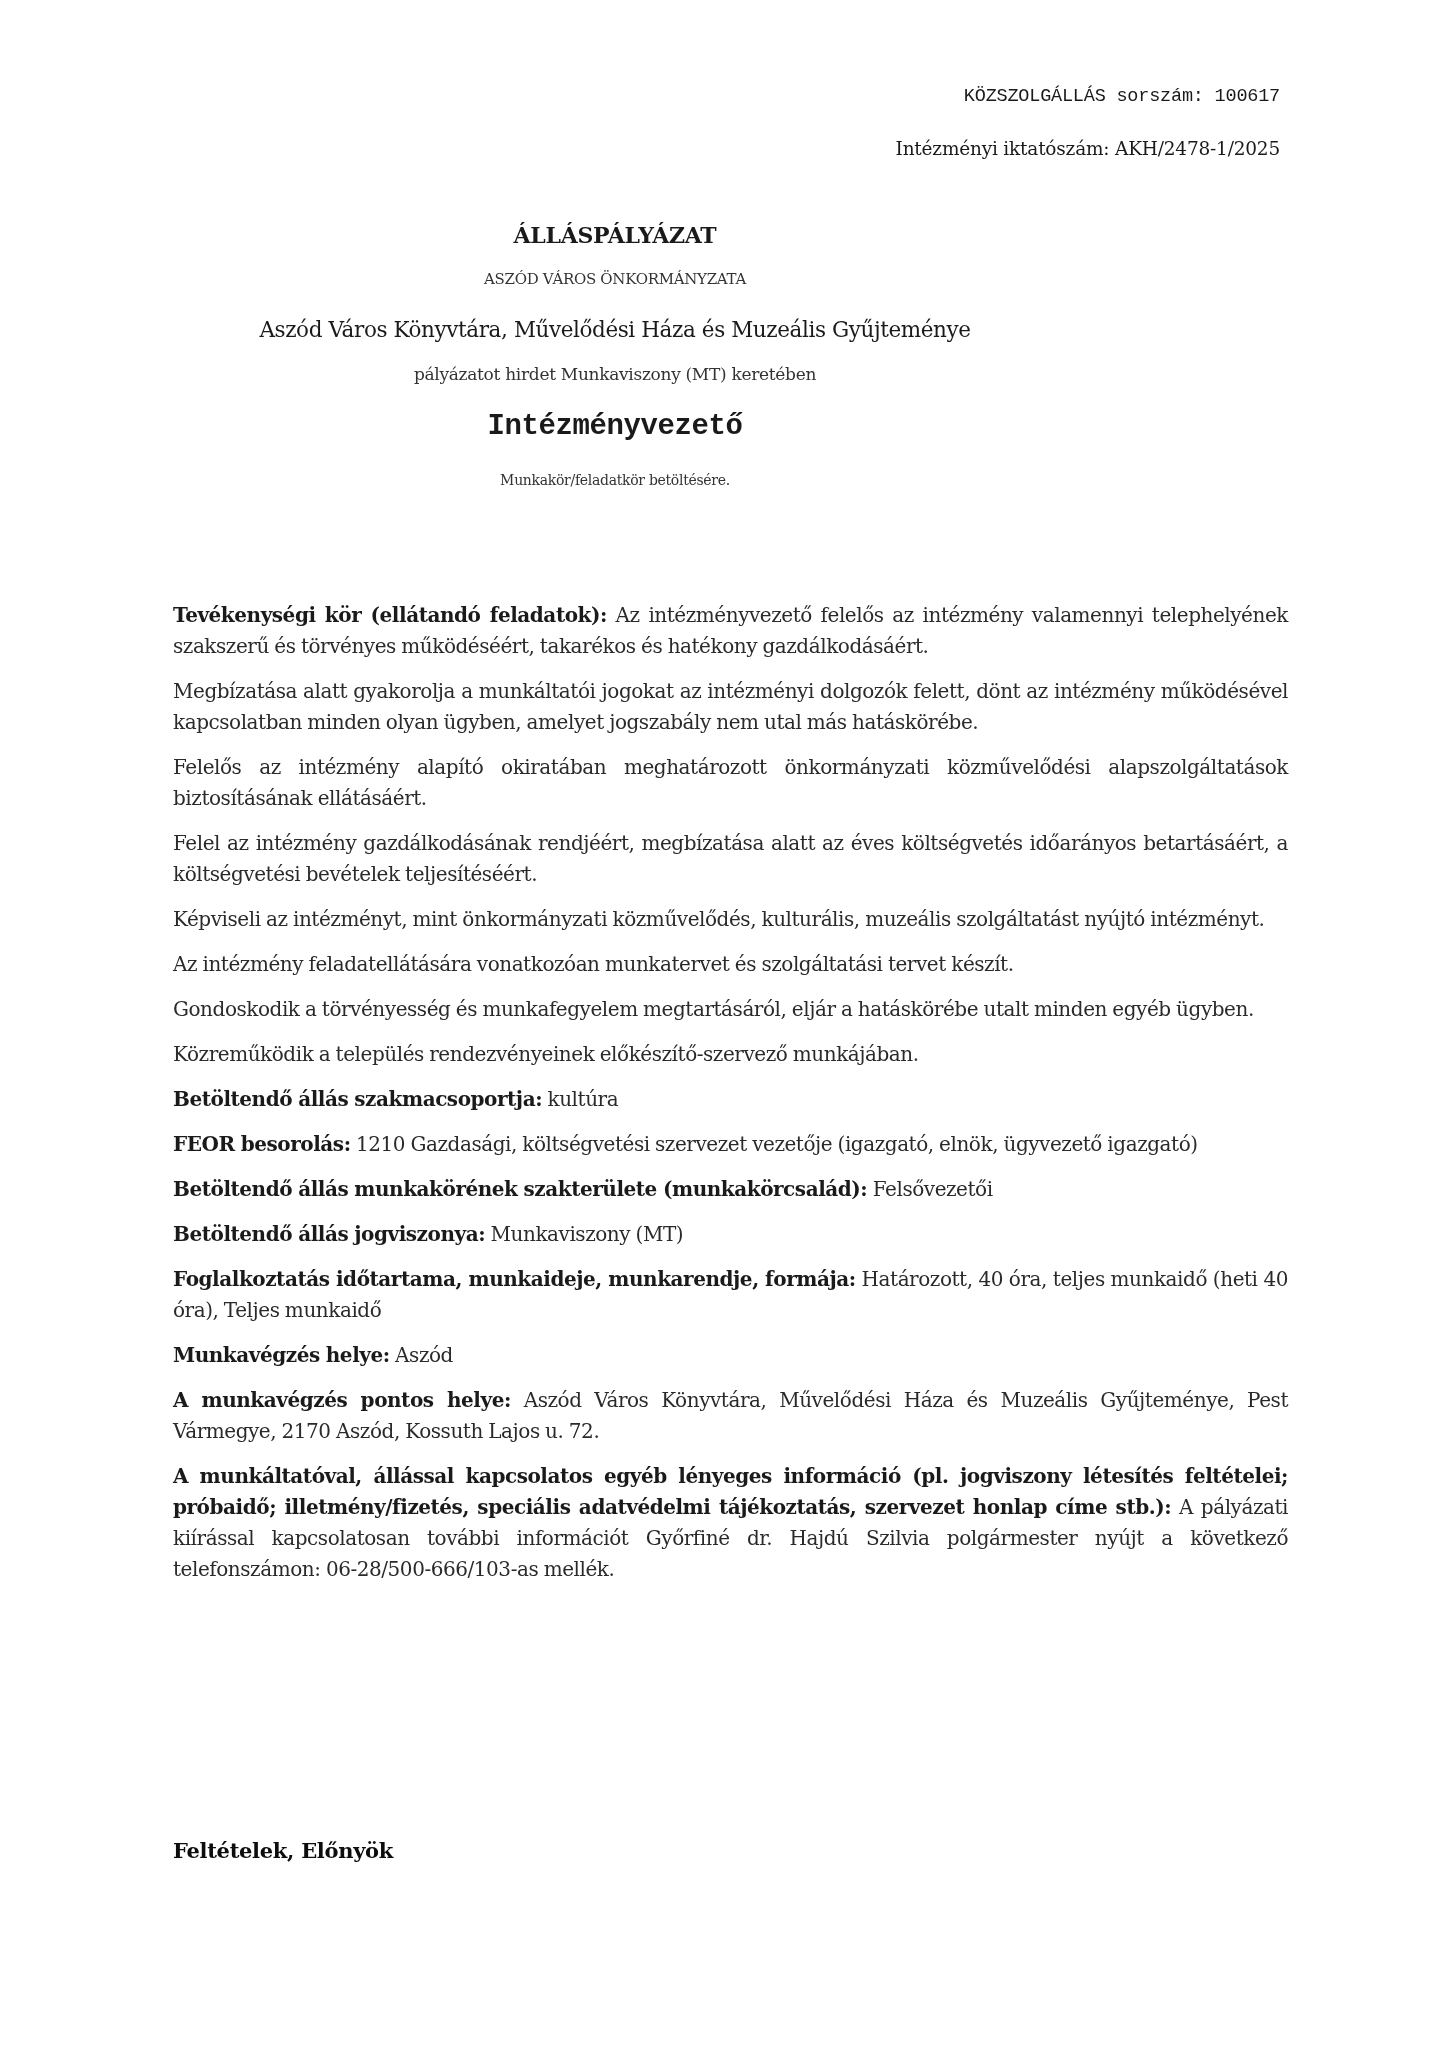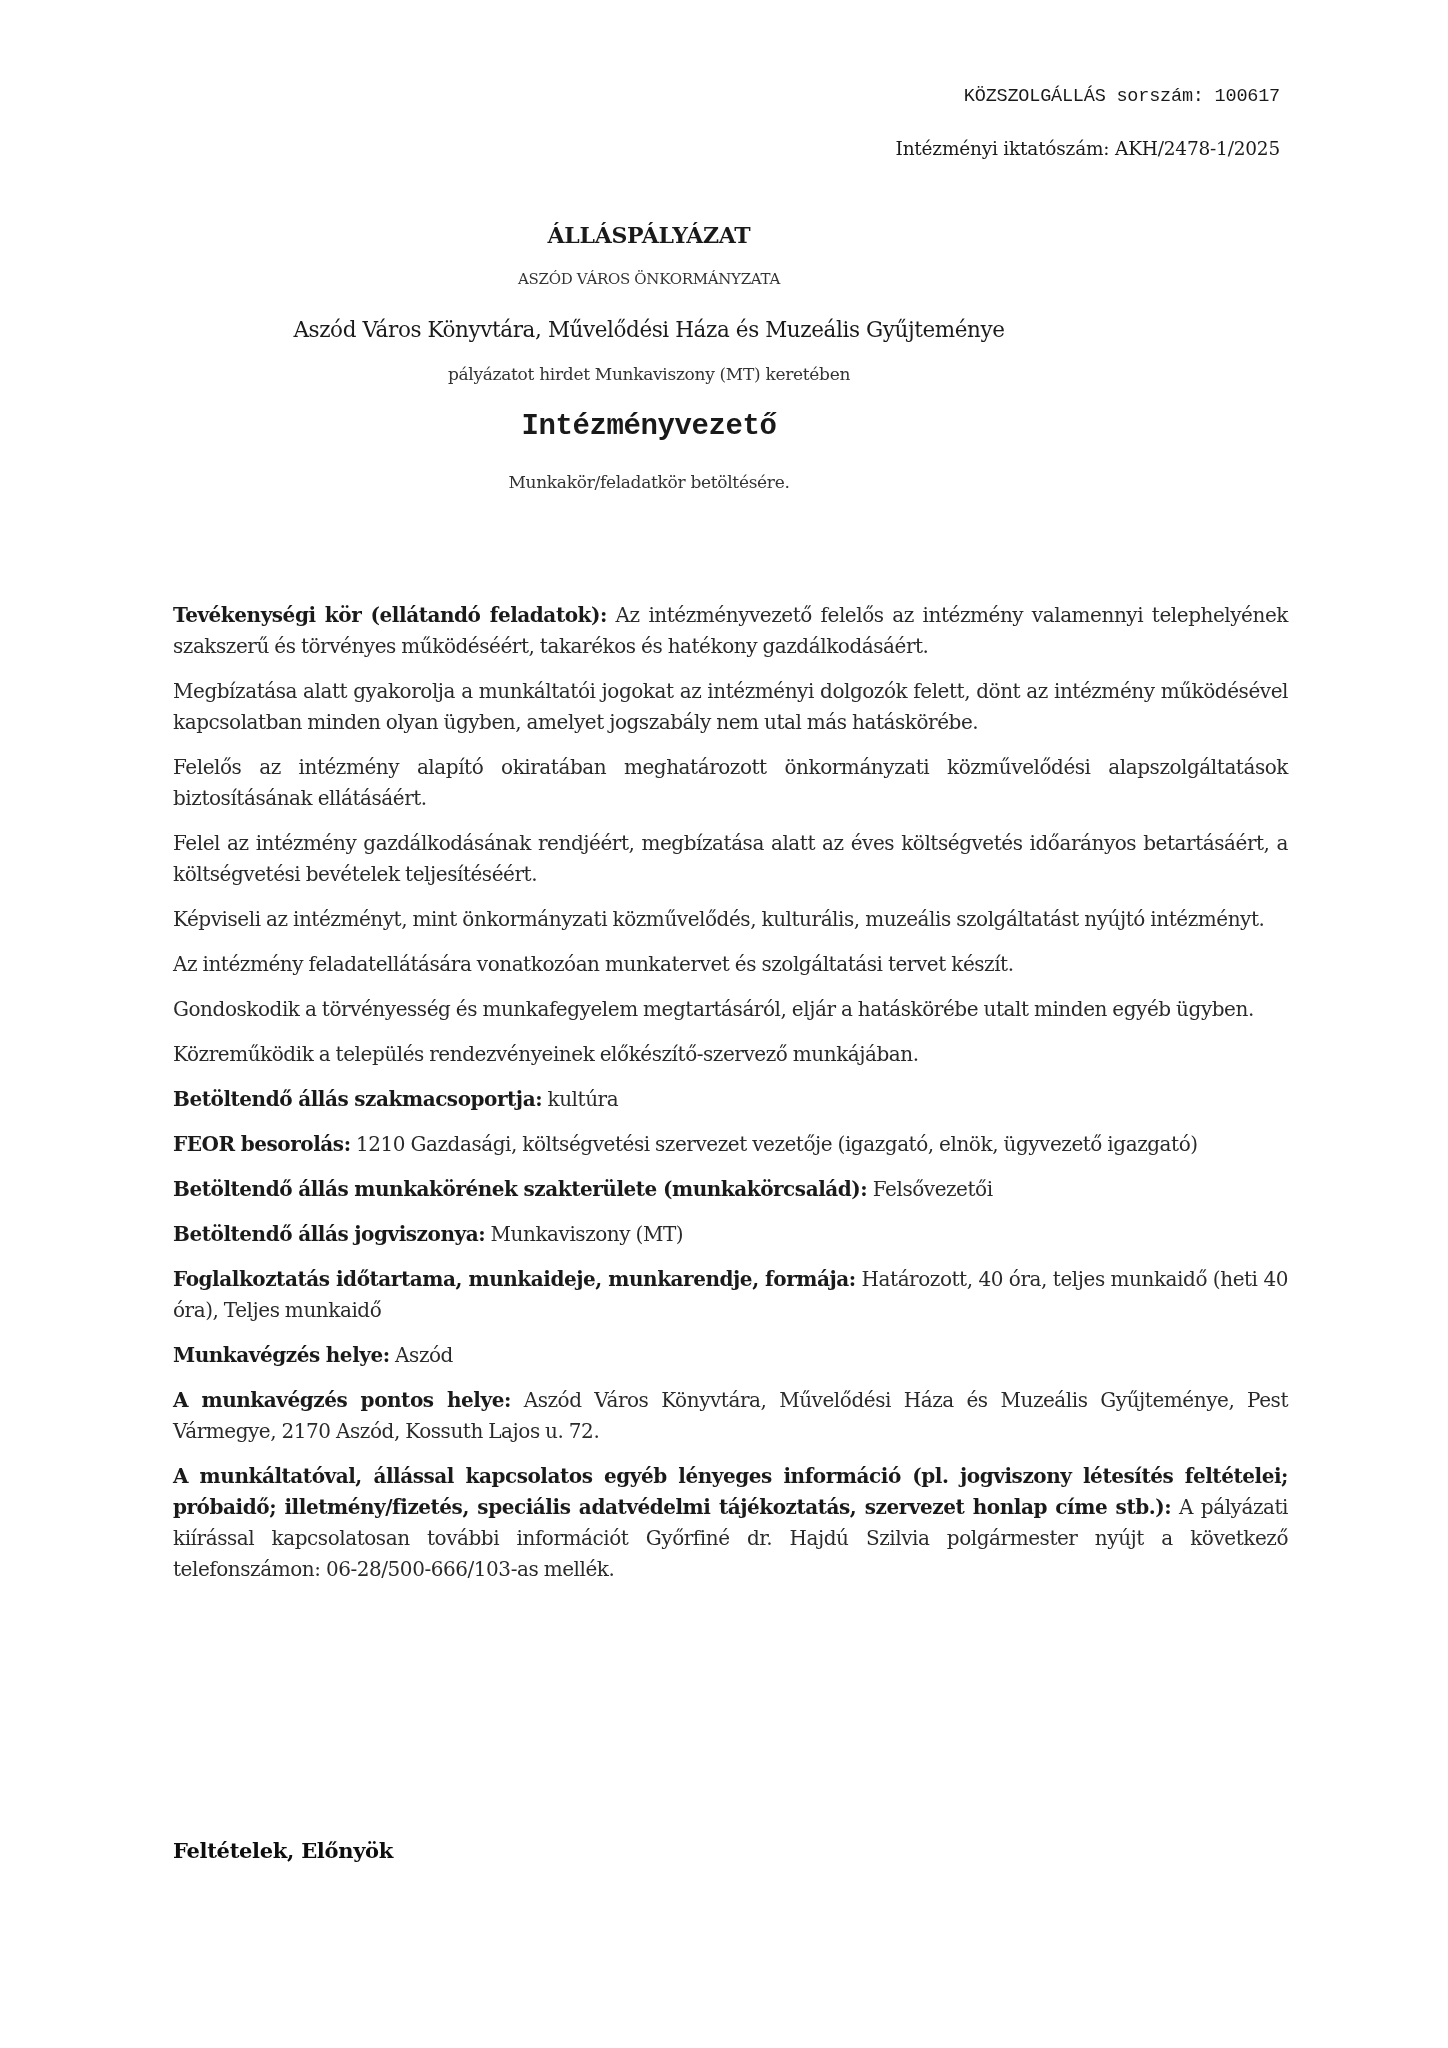--- a/index.html
+++ b/index.html
@@ -29,28 +29,27 @@
       text-align: right;
     }
     .meta.serial { top: 86px; font-family: Liberation Mono, monospace; }
     .meta.reg { top: 138px; }
 
     .center {
       position: absolute;
       left: 0; width: 1230px;
       text-align: center;
       white-space: nowrap;
-      padding-left: 34px;
     }
     .c-title { top: 222px; font-size: 22px; font-weight: bold; letter-spacing: -0.3px; }
     .c-org { top: 270px; font-size: 15px; color: #333; letter-spacing: -0.3px; }
     .c-inst { top: 317px; font-size: 21.5px; letter-spacing: -0.4px; }
     .c-announce { top: 364px; font-size: 17px; color: #333; letter-spacing: -0.3px; }
     .c-position { top: 410px; font-size: 29px; font-weight: bold; letter-spacing: -0.4px; font-family: Liberation Mono, monospace; }
-    .c-purpose { top: 472px; font-size: 17px; color: #333; letter-spacing: -0.3px; }
+    .c-purpose { top: 472px; font-size: 14px; color: #333; letter-spacing: -0.3px; }
 
     .body-text {
       position: absolute;
       left: 173px;
       width: 1115px;
       font-size: 20px;
       line-height: 31px;
       letter-spacing: -0.45px;
       word-spacing: -0.5px;
       color: #2a2a2a;

